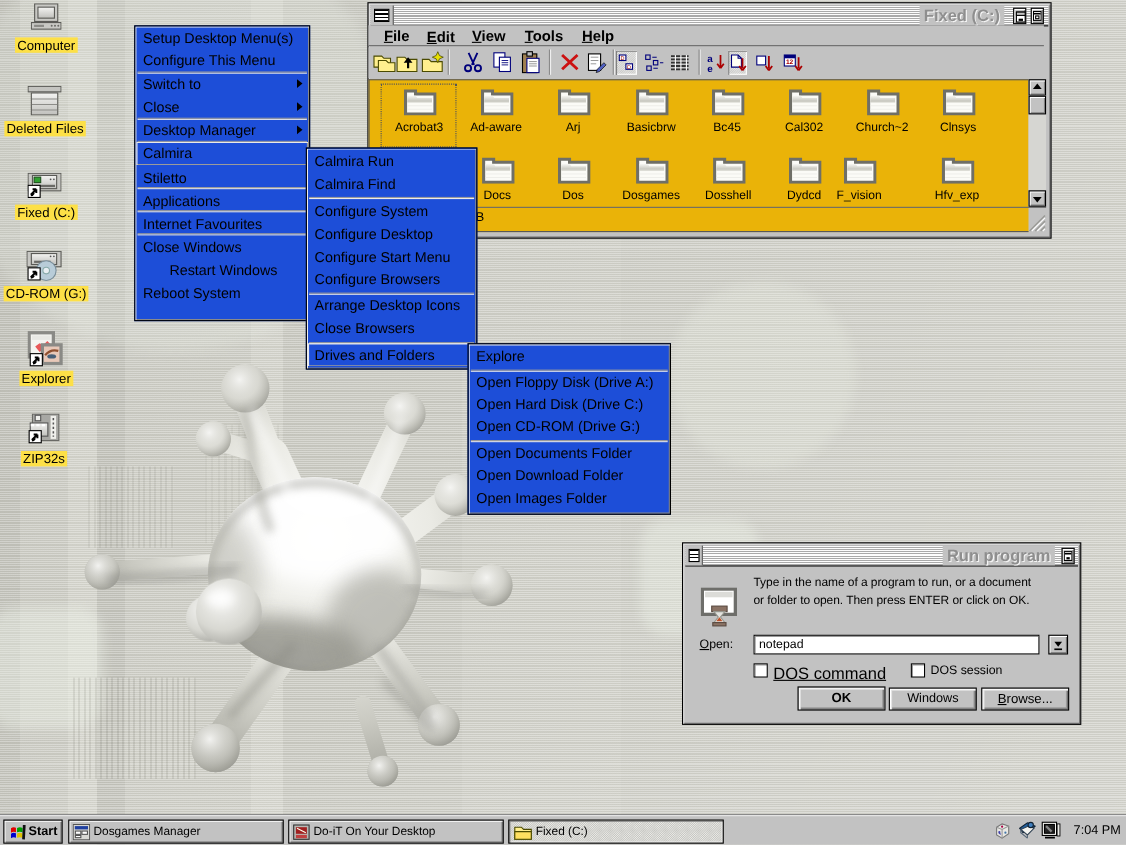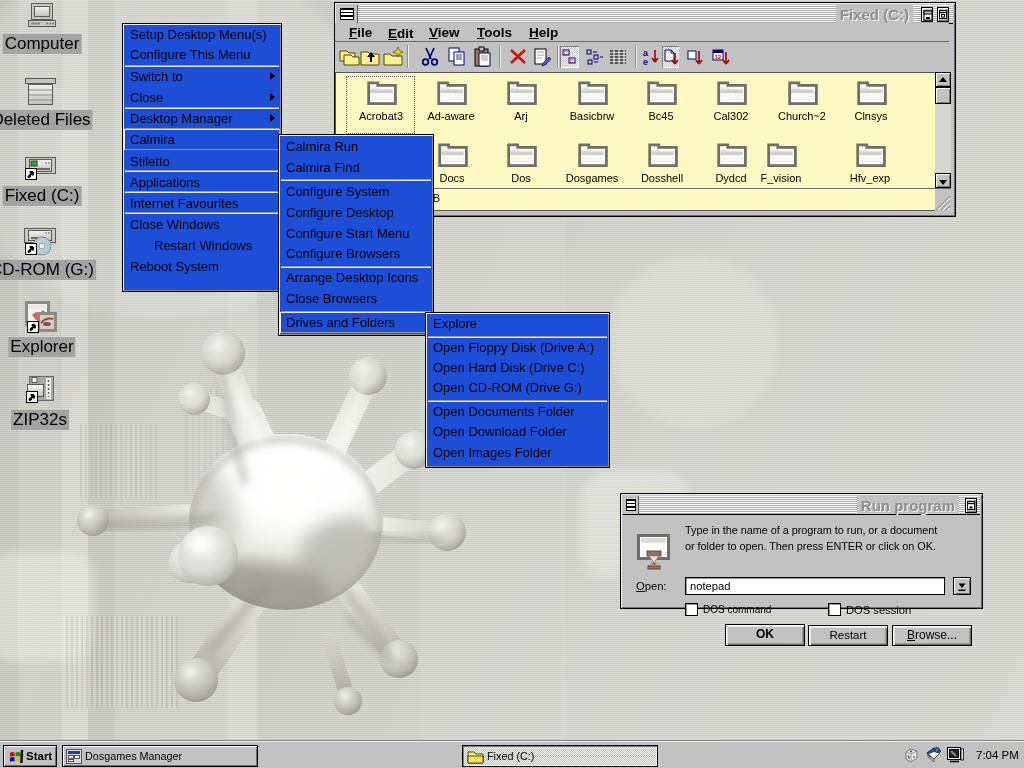--- a/index.html
+++ b/index.html
@@ -62,21 +62,21 @@
 .arrow { position:absolute; right:5px; top:6px; width:0; height:0;
   border-left:5px solid #000; border-top:4px solid transparent; border-bottom:4px solid transparent; }
 .hilite { box-shadow: inset 1px 1px 0 #e9e9e9, inset -1px -1px 0 #9b9b9b; }
 
 
 .btn { position:absolute; background:#c2c2c2; border:1px solid #000;
   box-shadow: inset 1px 1px 0 #fff, inset 2px 2px 0 #e4e4e4, inset -1px -1px 0 #707070, inset -2px -2px 0 #9a9a9a;
   font-size:14px; text-align:center; color:#000; }
 
 
-.dlabel { position:absolute; font-size:17px; color:#000; background:#a3a3a3;
+.dlabel { position:absolute; font-size:12px; color:#000; background:#fde047;
   padding:0 2px; white-space:nowrap; transform:translateX(-50%); }
 
 
 #taskbar { position:absolute; left:0; bottom:0; width:1024px; height:27px;
   background:#c2c2c2; border-top:1px solid #e8e8e8; box-shadow:0 -1px 0 #8a8a8a; }
 .taskbtn { position:absolute; top:3px; height:22px; background:#c2c2c2;
   border:1px solid #000;
   box-shadow: inset 1px 1px 0 #fff, inset -1px -1px 0 #6f6f6f;
   font-size:10.8px; line-height:20px; color:#000; white-space:nowrap; overflow:hidden; }
 .taskbtn.active {
@@ -399,21 +399,21 @@
         <rect x="3" y="5" width="8" height="8" fill="#fff" stroke="#00007b"></rect>
         <path d="M14 5v11M14 18l-3-4M14 18l3-4" stroke="#a00" stroke-width="1.6" fill="none"></path>
       </svg>
     <svg class="ticon" style="left:375px;" viewBox="0 0 22 22">
         <rect x="3" y="4" width="10" height="10" fill="#fff" stroke="#00007b"></rect>
         <rect x="3" y="4" width="10" height="3" fill="#00007b"></rect>
         <text x="4.5" y="12.5" font-size="6" font-weight="bold" fill="#a00" font-family="Liberation Sans">12</text>
         <path d="M16 6v10M16 18l-3-4M16 18l3-4" stroke="#a00" stroke-width="1.6" fill="none"></path>
       </svg>
   </div>
-  <div class="abs" id="fcontent" style="left:0px;top:69px;width:600px;height:139px;background:#fef9c3;border:1px solid #585858;border-right:none;">
+  <div class="abs" id="fcontent" style="left:0px;top:69px;width:600px;height:139px;background:#eab308;border:1px solid #585858;border-right:none;">
     <div class="abs" style="left:10px;top:3px;width:69px;height:58px;border:1px dotted #555;"></div>
     <div class="fcell" style="left:11px;top:7px;">
         <svg width="31" height="25" viewBox="0 0 29 23.2">
           <use href="#fold"></use>
         </svg>
         <div>Acrobat3</div>
       </div>
     <div class="fcell" style="left:81px;top:7px;">
         <svg width="31" height="25" viewBox="0 0 29 23.2">
           <use href="#fold"></use>
@@ -556,21 +556,21 @@
   <div class="sep" style="top:22.5px;"></div>
   <div class="menurow" style="top:43.5px;">Open Hard Disk (Drive C:)</div>
   <div class="menurow" style="top:23.5px;">Open Floppy Disk (Drive A:)</div>
   <div class="menurow" style="top:64px;">Open CD-ROM (Drive G:)</div>
   <div class="sep" style="top:86.5px;"></div>
   <div class="menurow" style="top:87.5px;">Open Documents Folder</div>
   <div class="menurow" style="top:108px;">Open Download Folder</div>
   <div class="menurow" style="top:128.5px;">Open Images Folder</div>
 </div>
 
-<div class="win" id="rundlg" style="left:620px;top:493px;width:363px;height:116px;">
+<div class="win" id="rundlg" style="left:620px;top:493px;width:363px;height:166px;">
   <div class="titlebar">
     <div class="sysbtn" style="width:16px;">
         <div class="glyph" style="width:10px;"></div>
       </div>
     <div class="wtitle" style="right:21px;">Run program</div>
     <div class="tbtn" style="right:3px;">
         <svg width="8" height="9" viewBox="0 0 8 9">
           <rect x="0.5" y="0.5" width="7" height="8" fill="#fff" stroke="#000"></rect>
           <path d="M1 2.5h6" stroke="#000" stroke-width="1.4"></path>
           <rect x="2.5" y="5.5" width="3" height="2" fill="#000"></rect>
@@ -588,25 +588,25 @@
   <div class="abs" style="left:64px;top:29px;width:280px;font-size:10.9px;letter-spacing:-0.05px;line-height:15.5px;color:#000;">Type in the name of a program to run, or a document<br>or folder to open. Then press ENTER or click on OK.</div>
   <div class="abs" style="left:15px;top:86px;font-size:11.2px;"><u>O</u>pen:</div>
   <div class="abs" style="left:64px;top:83px;width:260px;height:18px;background:#fff;border:1px solid #000;box-shadow:inset 1px 1px 0 #9a9a9a;font-size:11.2px;line-height:16px;padding-left:4px;">notepad</div>
   <div class="abs" style="left:332px;top:83px;width:18px;height:18px;background:#c2c2c2;border:1px solid #000;box-shadow:inset 1px 1px 0 #fff, inset -1px -1px 0 #707070;">
     <svg width="16" height="16" viewBox="0 0 16 16">
         <path d="M8 10L4.5 5.5h7z" fill="#000"></path>
         <rect x="4.5" y="11.5" width="7" height="1.5" fill="#000"></rect>
       </svg>
   </div>
   <div class="abs" style="left:64px;top:109px;width:13px;height:13px;background:#fff;border:1px solid #000;box-shadow:inset 1px 1px 0 #9a9a9a;"></div>
-  <div class="abs" style="left:82px;top:110px;font-size:10px;">DOS command</div>
+  <div class="abs" style="left:82px;top:110px;font-size:15px;text-decoration:underline;">DOS command</div>
   <div class="abs" style="left:207px;top:109px;width:13px;height:13px;background:#fff;border:1px solid #000;box-shadow:inset 1px 1px 0 #9a9a9a;"></div>
   <div class="abs" style="left:225px;top:110px;font-size:11.2px;">DOS session</div>
   <div class="btn" style="left:104px;top:130px;width:80px;height:22px;line-height:19px;font-weight:bold;font-size:12px;border-width:1.5px;">OK</div>
-  <div class="btn" style="left:187px;top:131px;width:80px;height:21px;line-height:19px;font-size:11.5px;">Restart</div>
+  <div class="btn" style="left:187px;top:131px;width:80px;height:21px;line-height:19px;font-size:11.5px;">Windows</div>
   <div class="btn" style="left:271px;top:131px;width:80px;height:21px;line-height:19px;font-size:12px;"><u>B</u>rowse...</div>
 </div>
 
 <div id="taskbar">
   <div class="taskbtn" style="left:3px;width:54px;font-weight:bold;font-size:11.5px;">
     <svg class="abs" style="left:4px;top:3px;" width="16" height="15" viewBox="0 0 16 15">
       <path d="M2 4 Q4 2.5 6.5 3.5 L6.5 7.5 Q4 6.5 2 8 Z" fill="#e00000"></path>
       <path d="M7.5 3.7 Q10 2.5 12.5 3.7 L12.5 7.7 Q10 6.5 7.5 7.7 Z" fill="#00a000"></path>
       <path d="M2 9 Q4 7.5 6.5 8.5 L6.5 12.5 Q4 11.5 2 13 Z" fill="#0000d0"></path>
       <path d="M7.5 8.7 Q10 7.5 12.5 8.7 L12.5 12.7 Q10 11.5 7.5 12.7 Z" fill="#e0c000"></path>
@@ -617,20 +617,29 @@
   <div class="taskbtn" style="left:62px;width:196px;">
     <svg class="abs" style="left:3px;top:3px;" width="16" height="15" viewBox="0 0 16 15">
       <rect x="0.5" y="0.5" width="15" height="14" fill="#d8d8d4" stroke="#555"></rect>
       <rect x="2" y="2" width="12" height="3" fill="#2040a0"></rect>
       <rect x="2.5" y="6.5" width="5" height="3" fill="#fff" stroke="#555"></rect>
       <rect x="8.5" y="6.5" width="5" height="3" fill="#fff" stroke="#555"></rect>
       <rect x="2.5" y="10.5" width="5" height="2" fill="#fff" stroke="#555"></rect>
     </svg>
     <span class="abs" style="left:22px;">Dosgames Manager</span>
   </div>
+  <div class="taskbtn" style="left:262px;width:196px;">
+    <svg class="abs" style="left:3px;top:3px;" width="16" height="15" viewBox="0 0 16 15">
+      <rect x="1" y="1" width="14" height="13" fill="#b8b8b4" stroke="#333"></rect>
+      <rect x="3" y="3" width="10" height="6" fill="#a02020"></rect>
+      <rect x="3" y="10" width="10" height="3" fill="#c04040"></rect>
+      <path d="M4 4l8 4" stroke="#ffe" stroke-width="1"></path>
+    </svg>
+    <span class="abs" style="left:22px;">Do-iT On Your Desktop</span>
+  </div>
   <div class="taskbtn active" style="left:462px;width:196px;">
     <svg class="abs" style="left:4px;top:4px;" width="17" height="14" viewBox="0 0 17 14">
       <path d="M1 2h6l2 2h7v9H1z" fill="#ffef8e" stroke="#4a4a00"></path>
       <path d="M1 6h15v7H1z" fill="#ffe060" stroke="#4a4a00"></path>
     </svg>
     <span class="abs" style="left:24px;">Fixed (C:)</span>
   </div>
   <svg class="abs" style="left:903px;top:5px;" width="17" height="17" viewBox="0 0 17 17">
     <path d="M3 5 L8 2 L14 4 L14 11 L8 15 L3 12 Z" fill="#e8e8e4" stroke="#777"></path>
     <path d="M3 5 L8 7 L14 4" stroke="#999" fill="none"></path>

